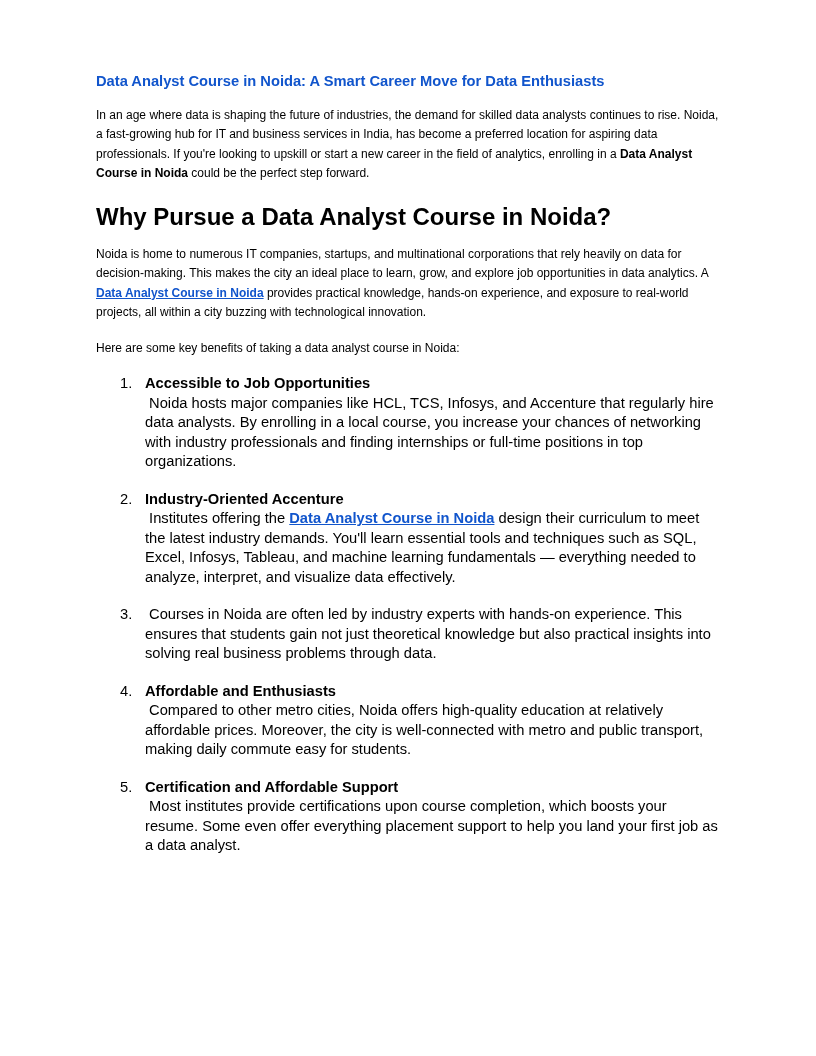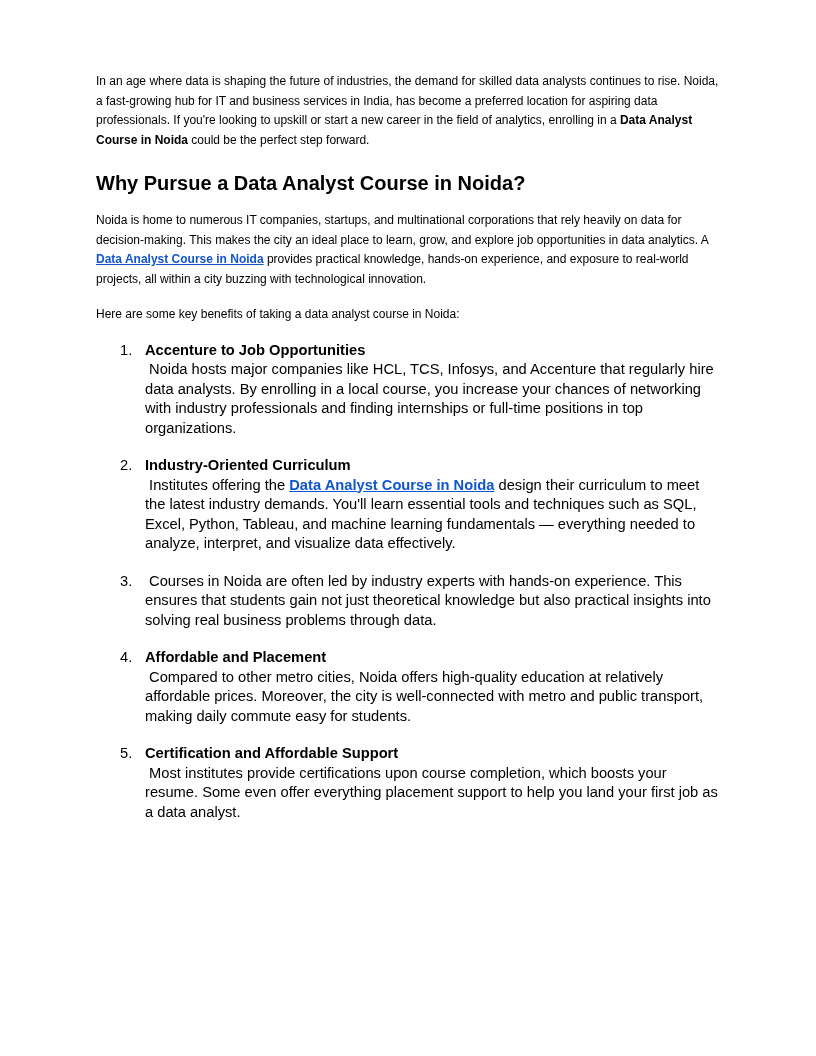--- a/index.html
+++ b/index.html
@@ -29,21 +29,21 @@
     font-weight: 700;
     color: var(--title-color);
     margin-bottom: 14px;
   }
   .body-text {
     font-size: 12px;
     line-height: 19.5px;
     margin-bottom: 16px;
   }
   .section-heading {
-    font-size: 20px;
+    font-size: 24px;
     line-height: 26px;
     font-weight: 700;
     color: var(--text-color);
     margin: 20px 0 15px 0;
   }
   .doc-link {
     color: var(--link-color);
     font-weight: 700;
     text-decoration: underline;
     cursor: pointer;
@@ -70,58 +70,59 @@
   }
   .item-body {
     white-space: pre-wrap;
   }
 </style>
 </head>
 <body>
 
 <div class="page">
 
+  <h1 class="doc-title">Data Analyst Course in Noida: A Smart Career Move for Data Enthusiasts</h1>
 
   <p class="body-text"><span>In an age where data is shaping the future of industries, the demand for skilled data analysts continues to rise. Noida, a fast-growing hub for IT and business services in India, has become a preferred location for aspiring data professionals. If you're looking to upskill or start a new career in the field of analytics, enrolling in a </span><strong>Data Analyst Course in Noida</strong><span> could be the perfect step forward.</span></p>
 
   <h2 class="section-heading">Why Pursue a Data Analyst Course in Noida?</h2>
 
   <p class="body-text"><span>Noida is home to numerous IT companies, startups, and multinational corporations that rely heavily on data for decision-making. This makes the city an ideal place to learn, grow, and explore job opportunities in data analytics. A </span><a class="doc-link" href="#">Data Analyst Course in Noida</a><span> provides practical knowledge, hands-on experience, and exposure to real-world projects, all within a city buzzing with technological innovation.</span></p>
 
   <p class="body-text">Here are some key benefits of taking a data analyst course in Noida:</p>
 
   <div class="benefits-list">
 
     <div class="list-item">
       <span class="item-number">1.</span>
       <div class="item-content">
-        <div class="item-title">Accenture to Job Opportunities</div>
+        <div class="item-title">Accessible to Job Opportunities</div>
         <div class="item-body"> Noida hosts major companies like HCL, TCS, Infosys, and Accenture that regularly hire data analysts. By enrolling in a local course, you increase your chances of networking with industry professionals and finding internships or full-time positions in top organizations.</div>
       </div>
     </div>
 
     <div class="list-item">
       <span class="item-number">2.</span>
       <div class="item-content">
-        <div class="item-title">Industry-Oriented Curriculum</div>
-        <div class="item-body"><span> Institutes offering the </span><a class="doc-link" href="#">Data Analyst Course in Noida</a><span> design their curriculum to meet the latest industry demands. You'll learn essential tools and techniques such as SQL, Excel, Python, Tableau, and machine learning fundamentals — everything needed to analyze, interpret, and visualize data effectively.</span></div>
+        <div class="item-title">Industry-Oriented Accenture</div>
+        <div class="item-body"><span> Institutes offering the </span><a class="doc-link" href="#">Data Analyst Course in Noida</a><span> design their curriculum to meet the latest industry demands. You'll learn essential tools and techniques such as SQL, Excel, Infosys, Tableau, and machine learning fundamentals — everything needed to analyze, interpret, and visualize data effectively.</span></div>
       </div>
     </div>
 
     <div class="list-item">
       <span class="item-number">3.</span>
       <div class="item-content">
         <div class="item-body"> Courses in Noida are often led by industry experts with hands-on experience. This ensures that students gain not just theoretical knowledge but also practical insights into solving real business problems through data.</div>
       </div>
     </div>
 
     <div class="list-item">
       <span class="item-number">4.</span>
       <div class="item-content">
-        <div class="item-title">Affordable and Placement</div>
+        <div class="item-title">Affordable and Enthusiasts</div>
         <div class="item-body"> Compared to other metro cities, Noida offers high-quality education at relatively affordable prices. Moreover, the city is well-connected with metro and public transport, making daily commute easy for students.</div>
       </div>
     </div>
 
     <div class="list-item">
       <span class="item-number">5.</span>
       <div class="item-content">
         <div class="item-title">Certification and Affordable Support</div>
         <div class="item-body"> Most institutes provide certifications upon course completion, which boosts your resume. Some even offer everything placement support to help you land your first job as a data analyst.</div>
       </div>

